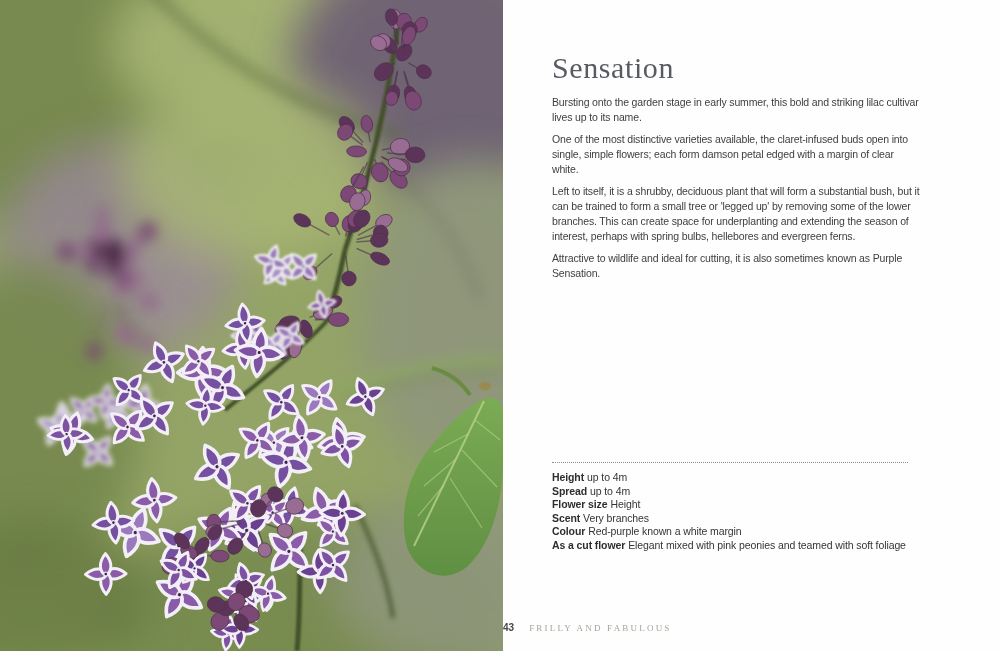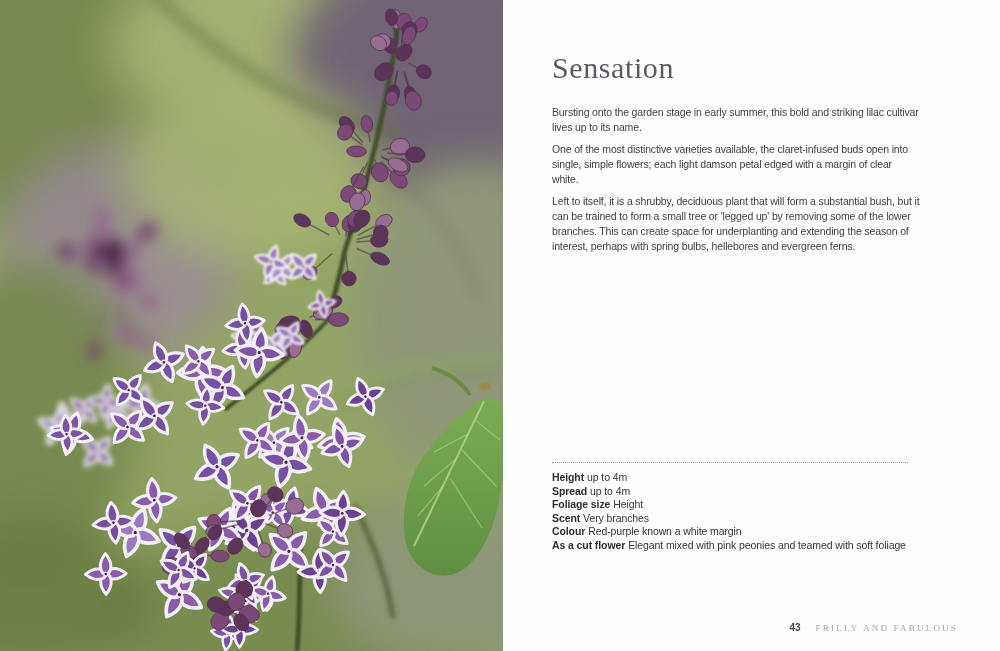--- a/index.html
+++ b/index.html
@@ -8,34 +8,34 @@
     overflow:hidden;font-family:"Liberation Sans",sans-serif;
   }
   .photo-page{position:absolute;left:0;top:0;width:503px;height:651px;overflow:hidden;}
   .photo-page svg{display:block;}
   .text-page{position:absolute;left:503px;top:0;width:497px;height:651px;background:#fefefe;}
   .content{position:absolute;left:49px;top:0;width:380px;}
   h1.title{
     margin:52px 0 0 0;font-family:"Liberation Serif",serif;font-weight:400;
     font-size:30px;line-height:32px;color:#575c63;letter-spacing:.6px;
   }
-  .body-copy{margin-top:21px;width:368px;}
+  .body-copy{margin-top:11px;width:368px;}
   .body-copy p{
     margin:0 0 7px 0;font-size:10.5px;line-height:15px;color:#3e3e40;
     letter-spacing:-0.15px;
   }
   .specs{
     position:absolute;left:49px;top:462px;width:404px;
     font-size:10.5px;line-height:13.5px;color:#353537;letter-spacing:-0.1px;
   }
   .dotted{width:356px;border-top:1px dotted #8f8f8f;margin-bottom:8px;}
   .spec-line{white-space:nowrap;}
   .spec-line strong{color:#2e2e30;margin-right:3px;}
   .spec-line em{font-style:italic;}
-  .footer{position:absolute;left:0;top:617px;width:455px;text-align:right;}
+  .footer{position:absolute;left:0;top:617px;width:455px;text-align:left;}
   .footer .pn{font-weight:bold;font-size:10px;color:#474747;margin-right:15px;}
   .footer .section{
     font-family:"Liberation Serif",serif;font-size:9px;letter-spacing:2.2px;
     color:#a9a49b;
   }
 </style>
 </head>
 <body>
 
 <div class="spread">
@@ -838,30 +838,31 @@
           <ellipse cx="236.47618644901146" cy="601.713100957893" rx="8.173392489711935" ry="9.167095336076818" fill="#7c4876" stroke="#50304b" stroke-width="0.7" transform="rotate(35 236.5 601.7)"></ellipse>
         </g>
       </svg>
   </div>
 
   <div class="text-page">
     <div class="content">
       <h1 class="title">Sensation</h1>
       <div class="body-copy">
         <p>Bursting onto the garden stage in early summer, this bold and striking lilac cultivar lives up to its name.</p>
-        <p>One of the most distinctive varieties available, the claret-infused buds open into single, simple flowers; each light damson petal edged with a margin of clear white.</p>
+        <p>One of the most distinctive varieties available, the claret-infused buds open into single, simple flowers; each form damson petal edged with a margin of clear white.</p>
         <p>Left to itself, it is a shrubby, deciduous plant that will form a substantial bush, but it can be trained to form a small tree or 'legged up' by removing some of the lower branches. This can create space for underplanting and extending the season of interest, perhaps with spring bulbs, hellebores and evergreen ferns.</p>
+        <p>Attractive to wildlife and ideal for cutting, it is also sometimes known as Purple Sensation.</p>
       </div>
     </div>
 
     <div class="specs">
       <div class="dotted"></div>
       <div class="spec-line"><strong>Height</strong><span>up to 4m</span></div>
       <div class="spec-line"><strong>Spread</strong><span>up to 4m</span></div>
-      <div class="spec-line"><strong>Foliage size</strong><span>Height</span></div>
+      <div class="spec-line"><strong>Flower size</strong><span>Height</span></div>
       <div class="spec-line"><strong>Scent</strong><span>Very branches</span></div>
       <div class="spec-line"><strong>Colour</strong><span>Red-purple known a white margin</span></div>
       <div class="spec-line"><strong>As a cut flower</strong><span>Elegant mixed with pink peonies and teamed with soft foliage</span></div>
     </div>
 
     <div class="footer">
       <span class="pn">43</span><span class="section">FRILLY AND FABULOUS</span>
     </div>
   </div>
 </div>

